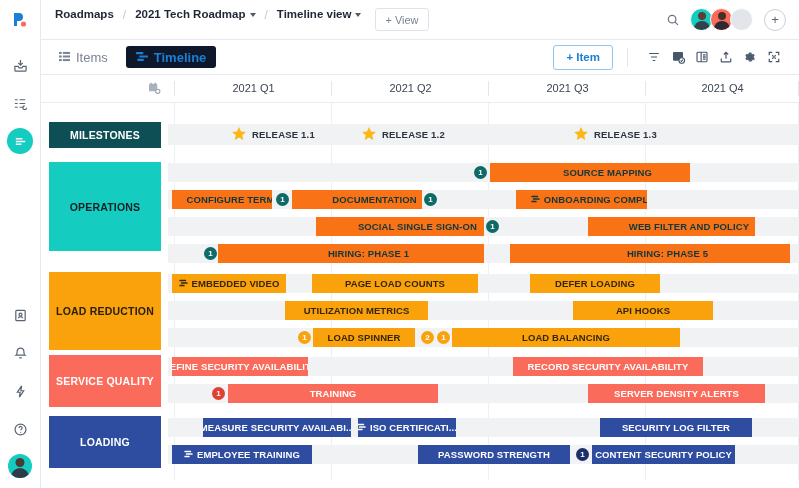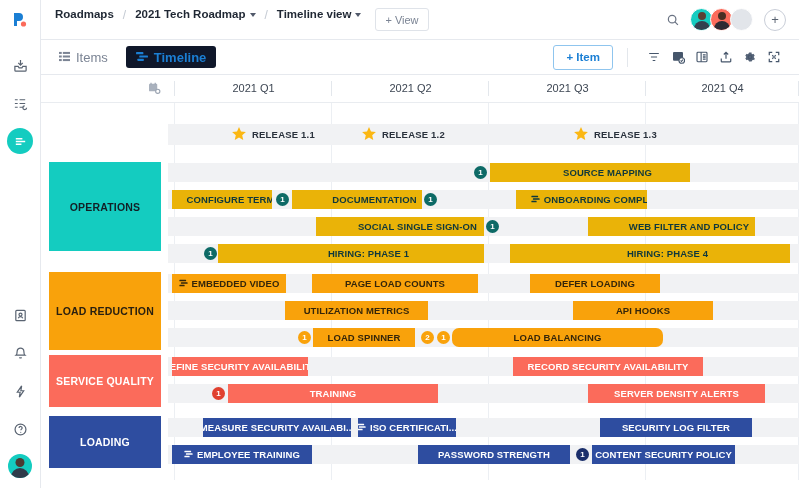--- a/index.html
+++ b/index.html
@@ -125,21 +125,21 @@
   .glabel.op{background:#14CCC0;color:#122026;}
   .glabel.lr{background:#F9A20B;color:#2a2010;}
   .glabel.sq{background:#FB6B5B;color:#ffffff;}
   .glabel.se{background:#2E4DA0;color:#ffffff;}
 
   .bar{
     position:absolute;height:19px;display:flex;align-items:center;justify-content:center;
     font-size:9.5px;font-weight:bold;letter-spacing:.1px;white-space:nowrap;overflow:hidden;
     box-sizing:border-box;cursor:pointer;padding:0 5px;
   }
-  .bar.t{background:#eab308;color:#10383c;padding-left:40px;}
+  .bar.t{background:#f97316;color:#10383c;padding-left:40px;}
   .bar.o{background:#F9A20B;color:#35260a;}
   .bar.r{background:#FB6B5B;color:#ffffff;}
   .bar.b{background:#2E4DA0;color:#ffffff;}
   .bar .mini{margin-right:4px;display:inline-flex;}
 
   .badge{
     position:absolute;width:13px;height:13px;border-radius:50%;
     display:flex;align-items:center;justify-content:center;
     font-size:8px;font-weight:bold;color:#ffffff;cursor:pointer;
   }
@@ -347,20 +347,21 @@
         </div>
     </div>
 
     <div class="grid-area" id="grid-area">
         <div class="vline" style="left: 133px;"></div>
         <div class="vline" style="left: 290px;"></div>
         <div class="vline" style="left: 447px;"></div>
         <div class="vline" style="left: 604px;"></div>
         <div class="vline" style="left: 757px;"></div>
         <div class="row" style="top: 21px; height: 21px;"></div>
+        <div class="glabel ml" style="top: 19px; height: 26px;">MILESTONES</div>
         <div class="mstone" style="left: 190px; top: 23px;">
           <svg class="star" viewBox="0 0 20 20" fill="currentColor">
             <path d="M10 1.3l2.5 5.6 6.1.6-4.6 4.1 1.3 6-5.3-3.1-5.3 3.1 1.3-6L1.4 7.5l6.1-.6z"></path>
           </svg>
           <span>RELEASE 1.1</span>
         </div>
         <div class="mstone" style="left: 320px; top: 23px;">
           <svg class="star" viewBox="0 0 20 20" fill="currentColor">
             <path d="M10 1.3l2.5 5.6 6.1.6-4.6 4.1 1.3 6-5.3-3.1-5.3 3.1 1.3-6L1.4 7.5l6.1-.6z"></path>
           </svg>
@@ -399,21 +400,21 @@
         <div class="bar t" style="left: 275px; width: 168px; top: 114px;">
           <span>SOCIAL SINGLE SIGN-ON</span>
         </div>
         <div class="bar t" style="left: 547px; width: 167px; top: 114px;">
           <span>WEB FILTER AND POLICY</span>
         </div>
         <div class="bar t" style="left: 177px; width: 266px; top: 141px;">
           <span>HIRING: PHASE 1</span>
         </div>
         <div class="bar t" style="left: 469px; width: 280px; top: 141px;">
-          <span>HIRING: PHASE 4</span>
+          <span>HIRING: PHASE 5</span>
         </div>
         <div class="badge t" style="left: 433px; top: 63px;">1</div>
         <div class="badge t" style="left: 235px; top: 90px;">1</div>
         <div class="badge t" style="left: 383px; top: 90px;">1</div>
         <div class="badge t" style="left: 445px; top: 117px;">1</div>
         <div class="badge t" style="left: 163px; top: 144px;">1</div>
         <div class="row" style="top: 171px;"></div>
         <div class="row" style="top: 198px;"></div>
         <div class="row" style="top: 225px;"></div>
         <div class="glabel lr" style="top: 169px; height: 78px;">LOAD REDUCTION</div>
@@ -435,21 +436,21 @@
         </div>
         <div class="bar o" style="left: 244px; width: 143px; top: 198px;">
           <span>UTILIZATION METRICS</span>
         </div>
         <div class="bar o" style="left: 272px; width: 102px; top: 225px;">
           <span>LOAD SPINNER</span>
         </div>
         <div class="bar o" style="left: 532px; width: 140px; top: 198px;">
           <span>API HOOKS</span>
         </div>
-        <div class="bar o" style="left: 411px; width: 211px; top: 225px; border-radius: 7px;">
+        <div class="bar o" style="left: 411px; width: 228px; top: 225px;">
           <span>LOAD BALANCING</span>
         </div>
         <div class="badge o" style="left: 257px; top: 228px;">1</div>
         <div class="badge o" style="left: 380px; top: 228px;">2</div>
         <div class="badge o" style="left: 396px; top: 228px;">1</div>
         <div class="row" style="top: 254px;"></div>
         <div class="row" style="top: 281px;"></div>
         <div class="glabel sq" style="top: 252px; height: 52px;">SERVICE QUALITY</div>
         <div class="bar r" style="left: 131px; width: 136px; top: 254px;">
           <span>DEFINE SECURITY AVAILABILITY</span>

